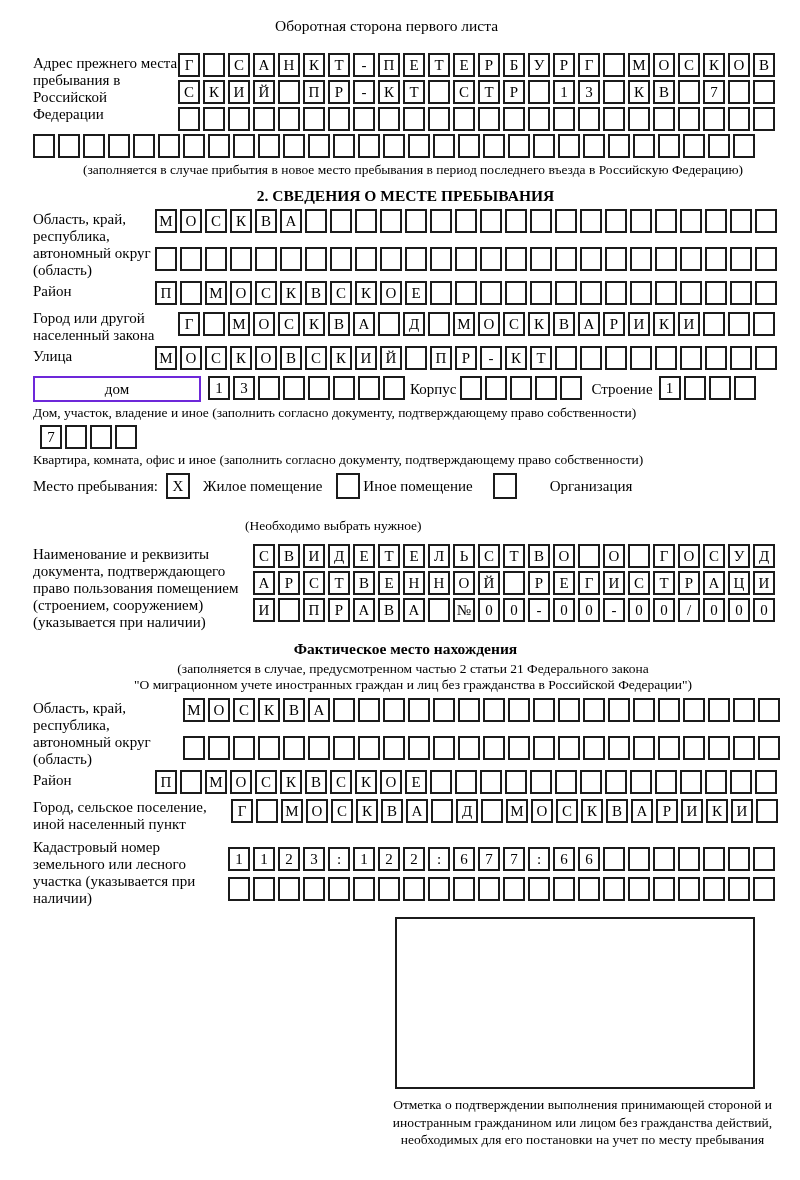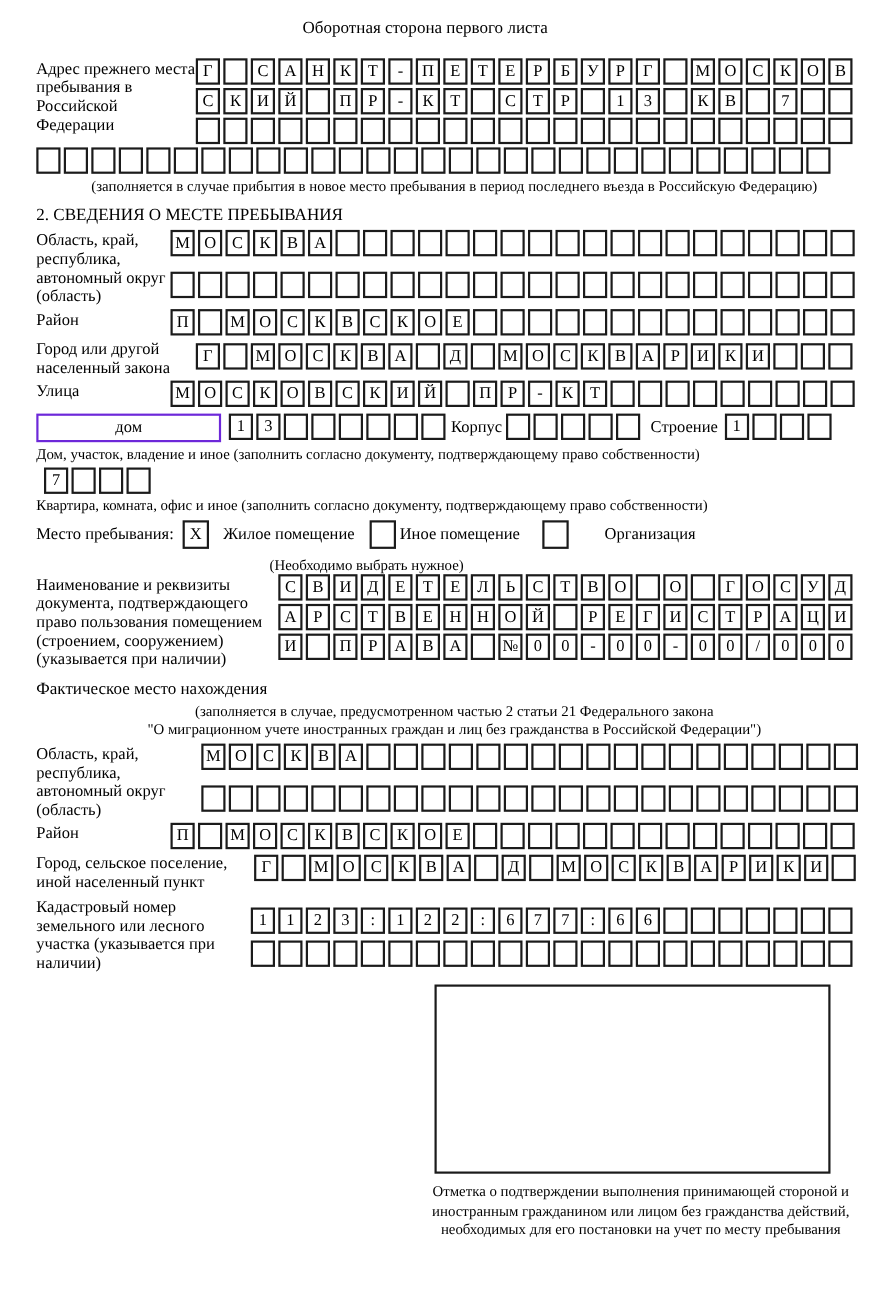--- a/index.html
+++ b/index.html
@@ -48,23 +48,24 @@
     font-size:15px;
     background:#fff;
   }
   .chk{width:24px;height:26px;}
   .note{
     font-size:13.5px;
     line-height:16px;
   }
   .center{text-align:center;width:760px;}
   .section-title{
-    font-weight:normal;
+    font-weight:bold;
     font-size:15.5px;
     line-height:19px;
+    text-align:center;
     width:745px;
   }
   .named-rect{
     box-sizing:border-box;
     border:2px solid #6d28d9;
     height:26px;
     display:inline-flex;
     align-items:center;
     justify-content:center;
     font-size:15px;
@@ -410,23 +411,23 @@
 
   <div class="field" style="margin-top:5px;align-items:center">
     <div class="inline-lbl">Место пребывания:</div>
     <span class="cell chk" style="margin-left:8px">X</span>
     <div class="inline-lbl" style="margin-left:10px">Жилое помещение</div>
     <span class="cell chk" style="margin-left:14px"></span>
     <div class="inline-lbl" style="">Иное помещение</div>
     <span class="cell chk" style="margin-left:20px"></span>
     <div class="inline-lbl" style="margin-left:30px">Организация</div>
   </div>
-  <div class="note" style="margin-top:7px;margin-left:212px">(Необходимо выбрать нужное)</div>
-
-  <div class="field" style="margin-top:0">
+  <div class="note" style="margin-top:19px;margin-left:212px">(Необходимо выбрать нужное)</div>
+
+  <div class="field" style="margin-top:10px">
     <div class="label w220">Наименование и реквизиты документа, подтверждающего право пользования помещением (строением, сооружением) (указывается при наличии)</div>
     <div class="rows">
       <div class="cell-row">
           <span class="cell">С</span>
           <span class="cell">В</span>
           <span class="cell">И</span>
           <span class="cell">Д</span>
           <span class="cell">Е</span>
           <span class="cell">Т</span>
           <span class="cell">Е</span>

